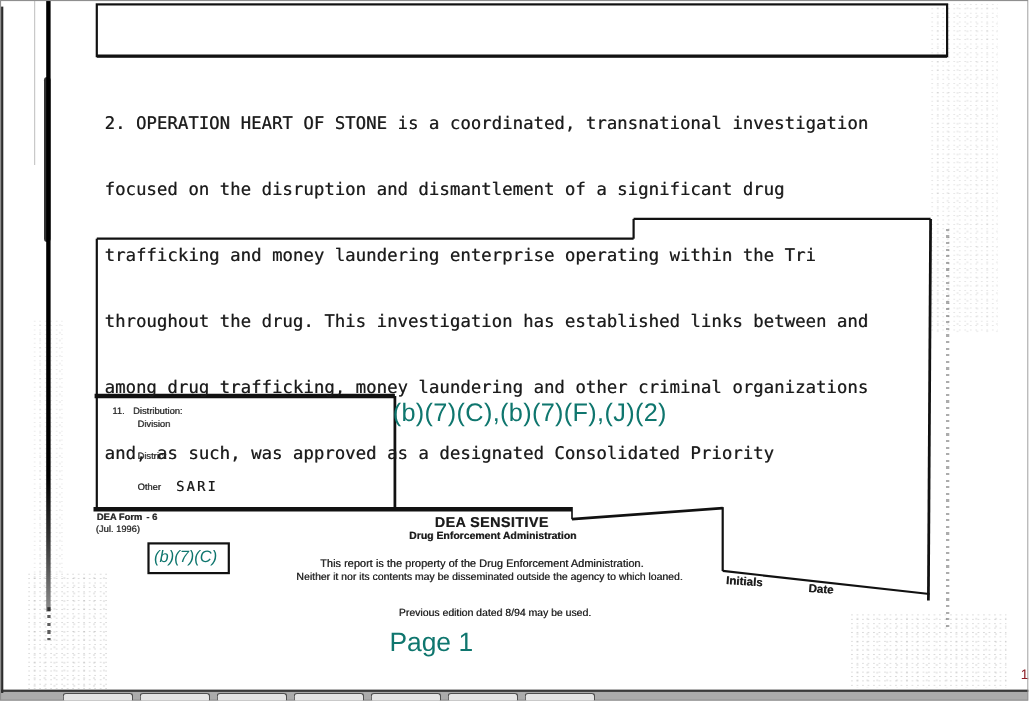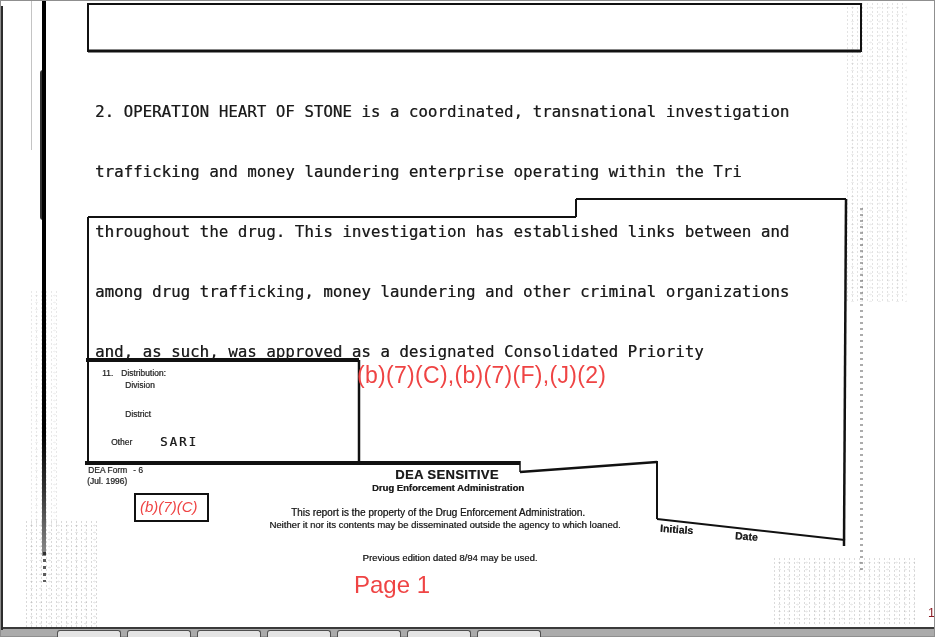--- a/index.html
+++ b/index.html
@@ -29,25 +29,25 @@
   .noise-br{left:772px;top:557px;width:143px;height:68px;opacity:.7;}
   .noise-bl{left:24px;top:520px;width:74px;height:112px;opacity:.75;}
   .noise-lmid{left:29px;top:290px;width:28px;height:235px;opacity:.45;}
   .dot-col{left:860px;top:208px;width:3px;height:365px;z-index:1;opacity:.5;
     background:repeating-linear-gradient(to bottom,rgba(0,0,0,.65) 0 2px,transparent 2px 6px);}
   
   .scantxt{color:#1b1b1b;text-shadow:.4px 0 0 rgba(25,25,25,.65);z-index:4;}
   .para{left:95px;top:62px;width:730px;font-family:"DejaVu Sans Mono",monospace;
     font-size:15.8px;line-height:20px;white-space:pre;}
   .formsmall{font-size:8.5px;color:#2a2a2a;z-index:4;}
-  .formbold{font-weight:normal;}
+  .formbold{font-weight:bold;}
   .ctr{transform:translateX(-50%);white-space:nowrap;}
   .rot{transform:rotate(4deg);}
   
-  .overlay{color:#ef4444;z-index:4;white-space:nowrap;}
+  .overlay{color:#0f766e;z-index:4;white-space:nowrap;}
   svg.lines{left:0;top:0;z-index:3;pointer-events:none;}
 </style>
 </head>
 <body>
 
 <div class="abs noise noise-tr"></div>
 <div class="abs noise noise-br"></div>
 <div class="abs noise noise-bl"></div>
 <div class="abs noise noise-lmid"></div>
 <div class="abs dot-col"></div>
@@ -75,31 +75,32 @@
   <line x1="520" y1="461" x2="520" y2="472" stroke="#111" stroke-width="1.5"></line>
   <line x1="520" y1="472" x2="657" y2="462" stroke="#111" stroke-width="2.5"></line>
   <line x1="657" y1="461" x2="657" y2="519" stroke="#111" stroke-width="2"></line>
   <line x1="657" y1="519" x2="845" y2="540" stroke="#111" stroke-width="2"></line>
 
   <rect x="135" y="494" width="73" height="27" fill="none" stroke="#111" stroke-width="2"></rect>
 </svg>
 
 <div class="abs scantxt para">
   <div>2. OPERATION HEART OF STONE is a coordinated, transnational investigation</div>
+  <div>focused on the disruption and dismantlement of a significant drug</div>
   <div>trafficking and money laundering enterprise operating within the Tri</div>
   <div>throughout the drug. This investigation has established links between and</div>
   <div>among drug trafficking, money laundering and other criminal organizations</div>
   <div>and, as such, was approved as a designated Consolidated Priority</div>
 </div>
 
 <span class="abs scantxt formsmall" style="left:102px;top:368px;">11.</span>
 <span class="abs scantxt formsmall" style="left:121px;top:368px;text-align:center;">Distribution:</span>
 <span class="abs scantxt formsmall" style="left:125px;top:380px;text-align:center;">Division</span>
 <span class="abs scantxt formsmall" style="left:125px;top:409px;">District</span>
-<span class="abs scantxt formsmall" style="left:111px;top:437px;">Other</span>
+<span class="abs scantxt formsmall" style="left:125px;top:437px;">Other</span>
 <span class="abs scantxt" style="left:160px;top:434px;font-family:'DejaVu Sans Mono',monospace;font-size:12.5px;letter-spacing:2px;">SARI</span>
 
 <span class="abs overlay" style="left:357px;top:362px;font-size:23px;letter-spacing:.3px;">(b)(7)(C),(b)(7)(F),(J)(2)</span>
 
 <span class="abs scantxt formsmall formbold" style="left:88px;top:465px;">DEA Form</span>
 <span class="abs scantxt formsmall formbold" style="left:133px;top:465px;">- 6</span>
 <span class="abs scantxt formsmall" style="left:87px;top:476px;">(Jul. 1996)</span>
 
 <span class="abs overlay" style="left:140px;top:498px;font-size:15px;font-style:italic;">(b)(7)(C)</span>
 

